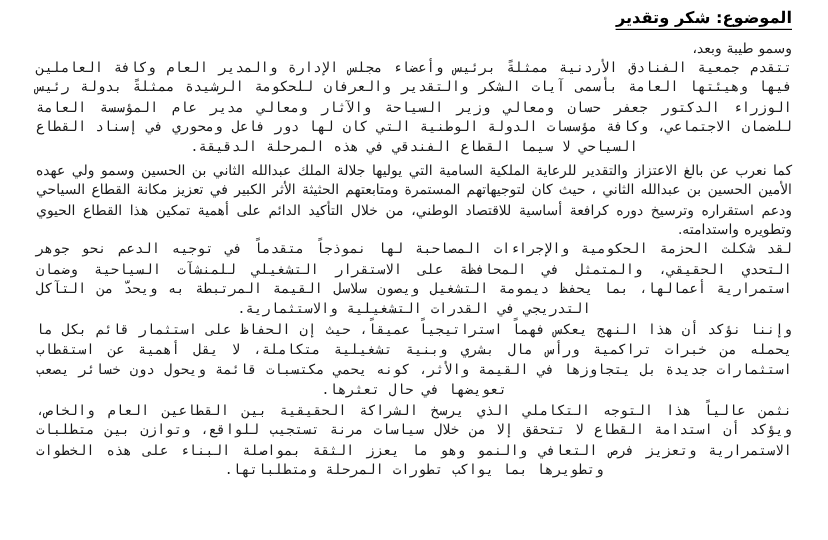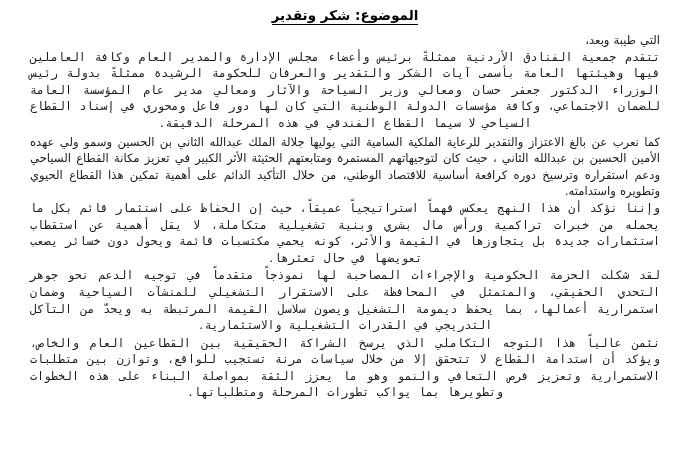--- a/index.html
+++ b/index.html
@@ -20,21 +20,21 @@
   }
   .doc-body {
     position: absolute;
     top: 6px;
     right: 30px;
     left: 30px;
     width: 630px;
     box-sizing: border-box;
   }
   .doc-heading {
-    text-align: center;
+    text-align: right;
     font-weight: bold;
     font-size: 13.5px;
     line-height: 18px;
     letter-spacing: 0px;
     margin: 0 0 7px 0;
     color: #000000;
   }
   .doc-heading .heading-text {
     display: inline-block;
     border-bottom: 1.4px solid #000000;
@@ -74,26 +74,26 @@
 </head>
 <body>
 
 <div class="page">
   <div class="doc-body">
 
     <div class="doc-heading">
       <span class="heading-text">الموضوع: شكر وتقدير</span>
     </div>
 
-    <p class="para greeting">التي طيبة وبعد،</p>
+    <p class="para greeting">وسمو طيبة وبعد،</p>
 
     <p class="para tail-center">تتقدم جمعية الفنادق الأردنية ممثلةً برئيس وأعضاء مجلس الإدارة والمدير العام وكافة العاملين فيها وهيئتها العامة بأسمى آيات الشكر والتقدير والعرفان للحكومة الرشيدة ممثلةً بدولة رئيس الوزراء الدكتور جعفر حسان ومعالي وزير السياحة والآثار ومعالي مدير عام المؤسسة العامة للضمان الاجتماعي، وكافة مؤسسات الدولة الوطنية التي كان لها دور فاعل ومحوري في إسناد القطاع السياحي لا سيما القطاع الفندقي في هذه المرحلة الدقيقة.</p>
 
     <p class="para tail-right">كما نعرب عن بالغ الاعتزاز والتقدير للرعاية الملكية السامية التي يوليها جلالة الملك عبدالله الثاني بن الحسين وسمو ولي عهده الأمين الحسين بن عبدالله الثاني ، حيث كان لتوجيهاتهم المستمرة ومتابعتهم الحثيثة الأثر الكبير في تعزيز مكانة القطاع السياحي ودعم استقراره وترسيخ دوره كرافعة أساسية للاقتصاد الوطني، من خلال التأكيد الدائم على أهمية تمكين هذا القطاع الحيوي وتطويره واستدامته.</p>
 
+    <p class="para tail-center">لقد شكلت الحزمة الحكومية والإجراءات المصاحبة لها نموذجاً متقدماً في توجيه الدعم نحو جوهر التحدي الحقيقي، والمتمثل في المحافظة على الاستقرار التشغيلي للمنشآت السياحية وضمان استمرارية أعمالها، بما يحفظ ديمومة التشغيل ويصون سلاسل القيمة المرتبطة به ويحدّ من التآكل التدريجي في القدرات التشغيلية والاستثمارية.</p>
+
     <p class="para tail-center">وإننا نؤكد أن هذا النهج يعكس فهماً استراتيجياً عميقاً، حيث إن الحفاظ على استثمار قائم بكل ما يحمله من خبرات تراكمية ورأس مال بشري وبنية تشغيلية متكاملة، لا يقل أهمية عن استقطاب استثمارات جديدة بل يتجاوزها في القيمة والأثر، كونه يحمي مكتسبات قائمة ويحول دون خسائر يصعب تعويضها في حال تعثرها.</p>
-
-    <p class="para tail-center">لقد شكلت الحزمة الحكومية والإجراءات المصاحبة لها نموذجاً متقدماً في توجيه الدعم نحو جوهر التحدي الحقيقي، والمتمثل في المحافظة على الاستقرار التشغيلي للمنشآت السياحية وضمان استمرارية أعمالها، بما يحفظ ديمومة التشغيل ويصون سلاسل القيمة المرتبطة به ويحدّ من التآكل التدريجي في القدرات التشغيلية والاستثمارية.</p>
 
     <p class="para tail-center clipped">نثمن عالياً هذا التوجه التكاملي الذي يرسخ الشراكة الحقيقية بين القطاعين العام والخاص، ويؤكد أن استدامة القطاع لا تتحقق إلا من خلال سياسات مرنة تستجيب للواقع، وتوازن بين متطلبات الاستمرارية وتعزيز فرص التعافي والنمو وهو ما يعزز الثقة بمواصلة البناء على هذه الخطوات وتطويرها بما يواكب تطورات المرحلة ومتطلباتها.</p>
 
   </div>
 </div>
 
 </body></html>

